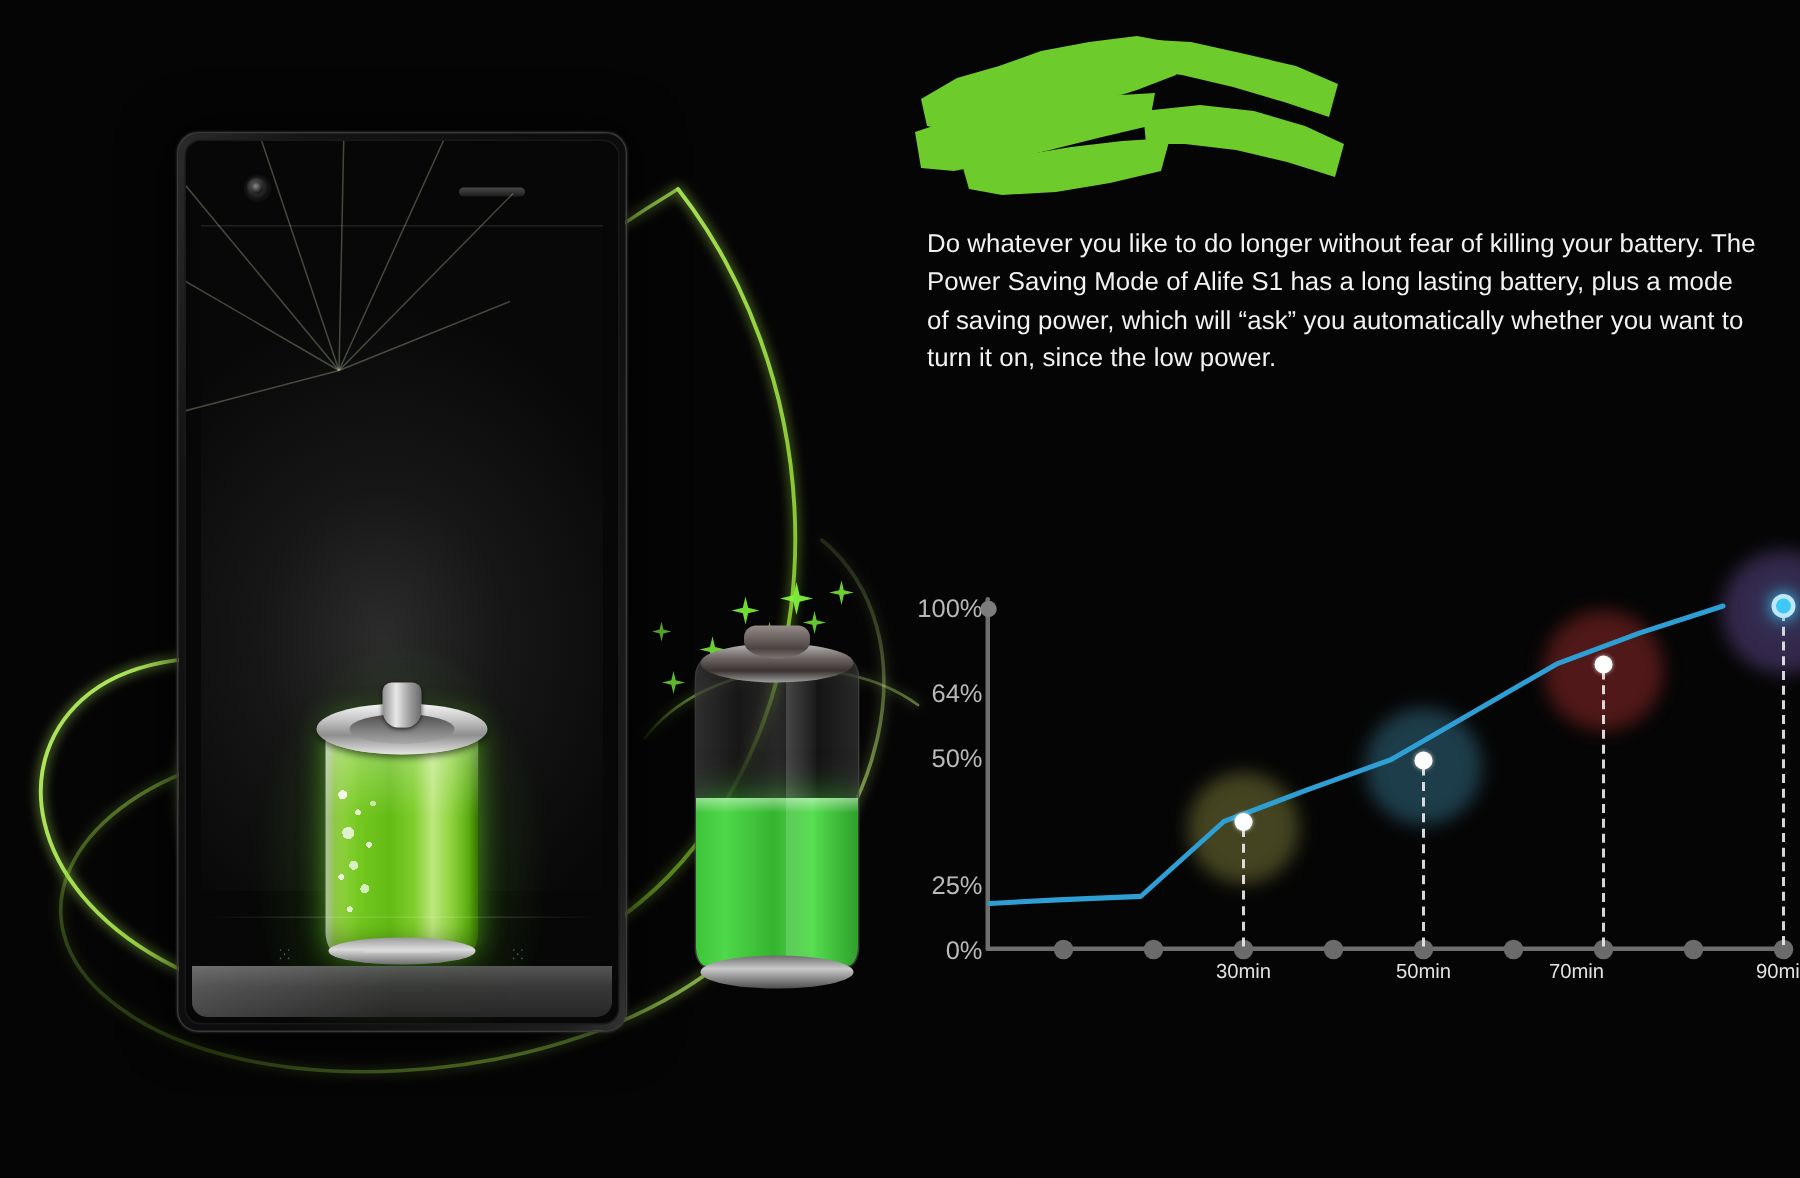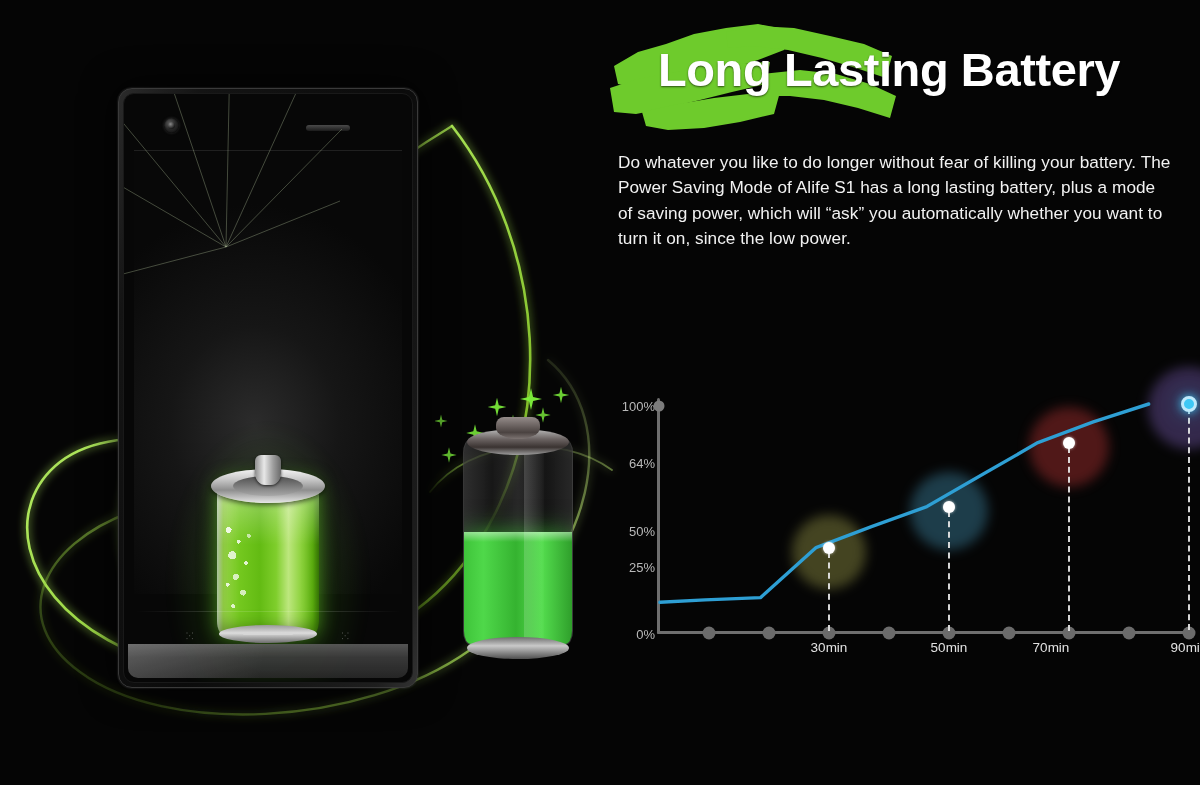--- a/index.html
+++ b/index.html
@@ -192,21 +192,21 @@
   .body-text {
     position:absolute; left:10px; top:150px; width:556px;
     color:#f2f2f2; font-size:17.2px; line-height:1.47;
     letter-spacing:.05px;
   }
 
   
   #chart { position:absolute; left:5px; top:390px; width:582px; height:290px; }
   .y-label {
     position:absolute; right:0; transform:translateY(-50%);
-    color:#b9b9b9; font-size:13px; text-align:right; white-space:nowrap;
+    color:#b9b9b9; font-size:17px; text-align:right; white-space:nowrap;
   }
   .y-axis-col { position:absolute; left:0; top:0; width:42px; height:244px; }
   .x-label {
     position:absolute; top:250px; transform:translateX(-50%);
     color:#e2e2e2; font-size:13.5px; white-space:nowrap;
   }
   .plot { position:absolute; left:44px; top:0; right:0; height:244px; }
   .axis-v { position:absolute; left:0; top:8px; bottom:0; width:3px; background:#6f6f6f; border-radius:2px; }
   .axis-h { position:absolute; left:0; right:8px; bottom:0; height:3px; background:#6f6f6f; border-radius:2px; }
   .cap-dot {
@@ -358,31 +358,30 @@
                  L88,58 L58,64 L30,66 L10,62 Z"></path>
         <path d="M2,66 L26,58 L56,52 L92,46 L128,42 L162,40 L158,62 L124,70 L92,78 L58,86
                  L28,92 L6,90 Z"></path>
         <path d="M34,90 L70,82 L106,76 L140,72 L172,70 L166,92 L132,100 L96,106 L60,108 L38,104 Z"></path>
         <path d="M118,10 L150,4 L186,6 L222,14 L256,22 L284,34 L278,56 L248,46 L214,36
                  L180,28 L146,24 L120,26 Z"></path>
         <path d="M154,52 L192,48 L228,52 L262,62 L288,74 L282,96 L250,86 L216,78 L182,74 L156,74 Z"></path>
       </g>
     </svg>
 
-    <div class="title">Long Lasting Battery</div>
 
     <div class="body-text">Do whatever you like to do longer without fear of killing your battery. The Power Saving Mode of Alife S1 has a long lasting battery, plus a mode of saving power, which will “ask” you automatically whether you want to turn it on, since the low power.</div>
 
     <div id="chart">
 
       <div class="y-axis-col">
         <span class="y-label" style="top:16px;">100%</span>
         <span class="y-label" style="top:73px;">64%</span>
-        <span class="y-label" style="top:141px;">50%</span>
-        <span class="y-label" style="top:177px;margin-left:40px;">25%</span>
+        <span class="y-label" style="top:116px;">50%</span>
+        <span class="y-label" style="top:201px;margin-left:40px;">25%</span>
         <span class="y-label" style="top:244px;">0%</span>
       </div>
 
       <div class="plot">
         <div class="axis-v"></div>
         <div class="axis-h"></div>
         <div class="cap-dot" style="left:1.5px; top:16px;"></div>
 
         <div class="tick-dot" style="left:52px;"></div>
         <div class="tick-dot" style="left:112px;"></div>

